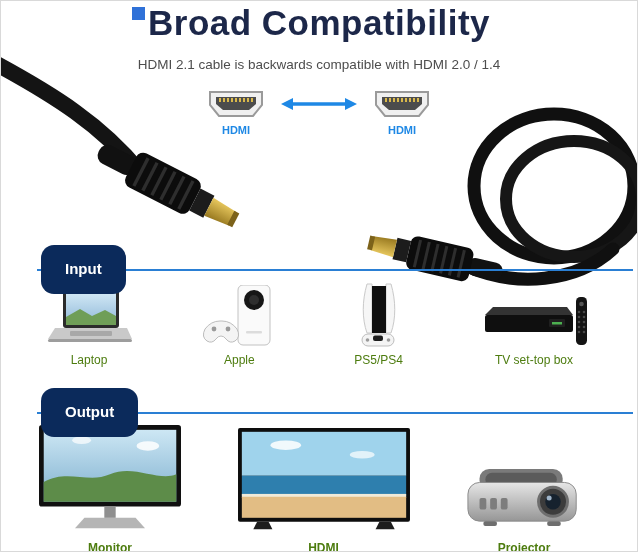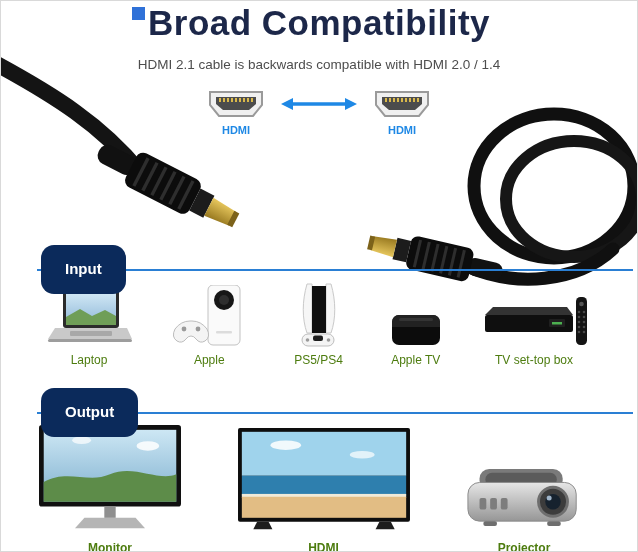--- a/index.html
+++ b/index.html
@@ -200,30 +200,20 @@
           <rect x="25" y="3" width="14" height="47" fill="#0f0f0f"></rect>
           <rect x="15" y="51" width="32" height="12" rx="6" fill="#f4f4f4" stroke="#bdbdbd"></rect>
           <rect x="26" y="52.5" width="10" height="5.5" rx="2" fill="#1d1d1d"></rect>
           <circle cx="20.5" cy="57" r="1.8" fill="#9a9a9a"></circle>
           <circle cx="41.5" cy="57" r="1.8" fill="#9a9a9a"></circle>
         </svg>
       </div>
       <figcaption class="device-label">PS5/PS4</figcaption>
     </figure>
 
-    <figure class="device">
-      <div class="icon-box">
-        <svg width="50" height="42" viewBox="0 0 50 42">
-          <rect x="1" y="10" width="48" height="30" rx="7" fill="#0c0c0c"></rect>
-          <path d="M8 10 H42 A7 7 0 0 1 49 17 V22 H1 V17 A7 7 0 0 1 8 10 Z" fill="#222222"></path>
-          <rect x="8" y="13" width="34" height="3" rx="1.5" fill="#343434"></rect>
-        </svg>
-      </div>
-      <figcaption class="device-label">Apple TV</figcaption>
-    </figure>
 
     <figure class="device">
       <div class="icon-box">
         <svg width="106" height="52" viewBox="0 0 106 52">
           <polygon points="12,12 86,12 92,20 4,20" fill="#333333"></polygon>
           <rect x="4" y="20" width="88" height="17" rx="2" fill="#0f0f0f"></rect>
           <rect x="68" y="24" width="16" height="8" rx="1" fill="#1f1f1f"></rect>
           <rect x="71" y="27" width="10" height="2.5" fill="#4caf50"></rect>
           <rect x="95" y="2" width="11" height="48" rx="4.5" fill="#141414"></rect>
           <circle cx="100.5" cy="9" r="2.3" fill="#555555"></circle>

